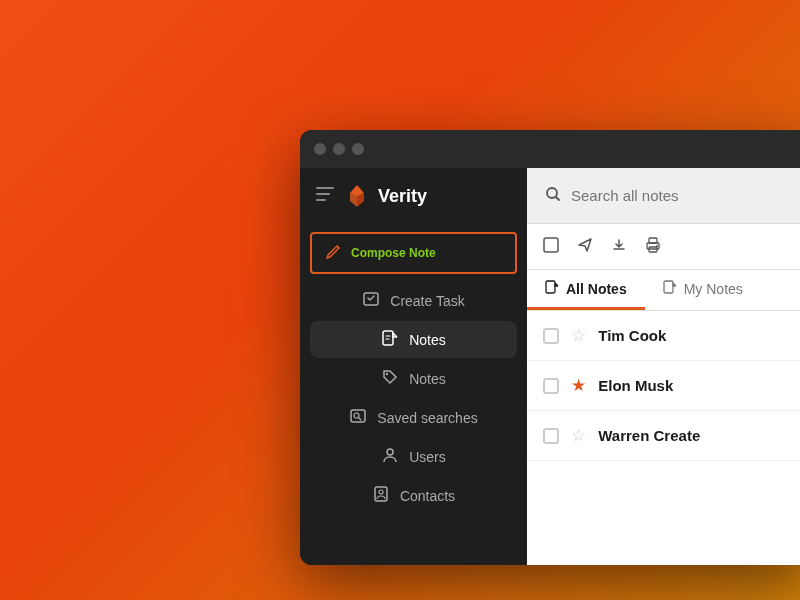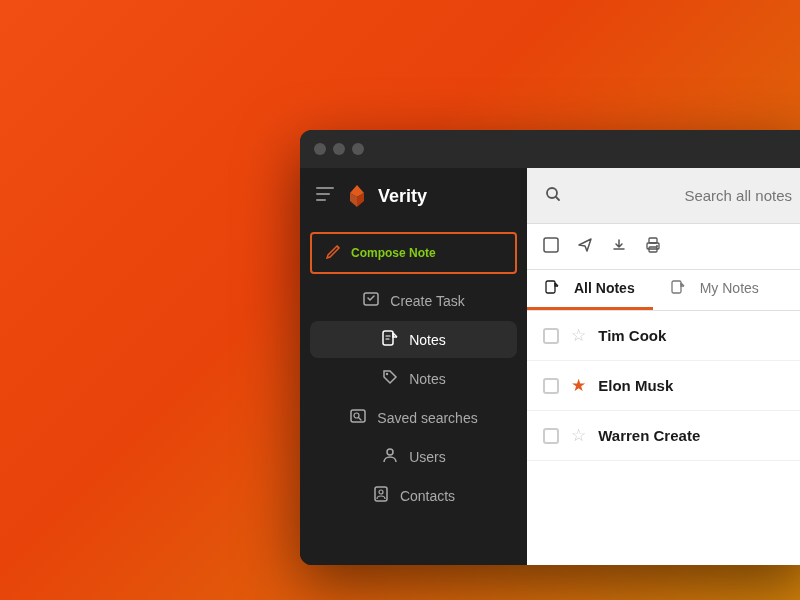--- a/index.html
+++ b/index.html
@@ -173,21 +173,20 @@
       font-size: 16px;
     }
 
     .search-input {
       flex: 1;
       background: transparent;
       border: none;
       outline: none;
       font-size: 15px;
       color: #0f766e;
-      text-align: right;
     }
 
     
     .toolbar {
       background: #fff;
       height: 46px;
       display: flex;
       align-items: center;
       padding: 0 16px;
       gap: 18px;
@@ -204,21 +203,22 @@
     
     .tabs-bar {
       background: #fff;
       display: flex;
       border-bottom: 1px solid #e0e0e0;
       flex-shrink: 0;
     }
 
     .tab {
       display: flex;
-      gap: 15px;
+      align-items: center;
+      gap: 7px;
       padding: 10px 18px;
       font-size: 14px;
       font-weight: 500;
       color: #777;
       cursor: pointer;
       border-bottom: 3px solid transparent;
       white-space: nowrap;
     }
 
     .tab.active {

